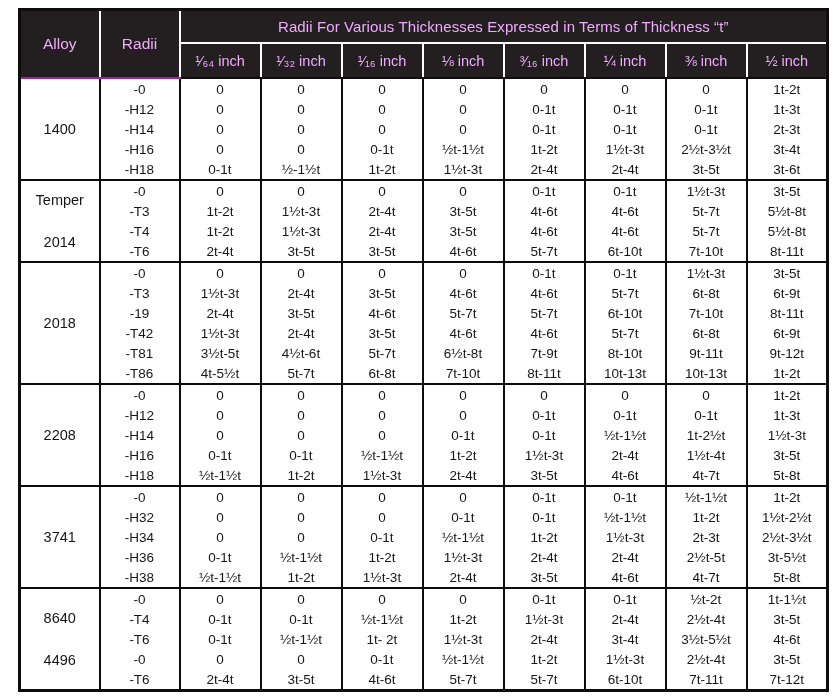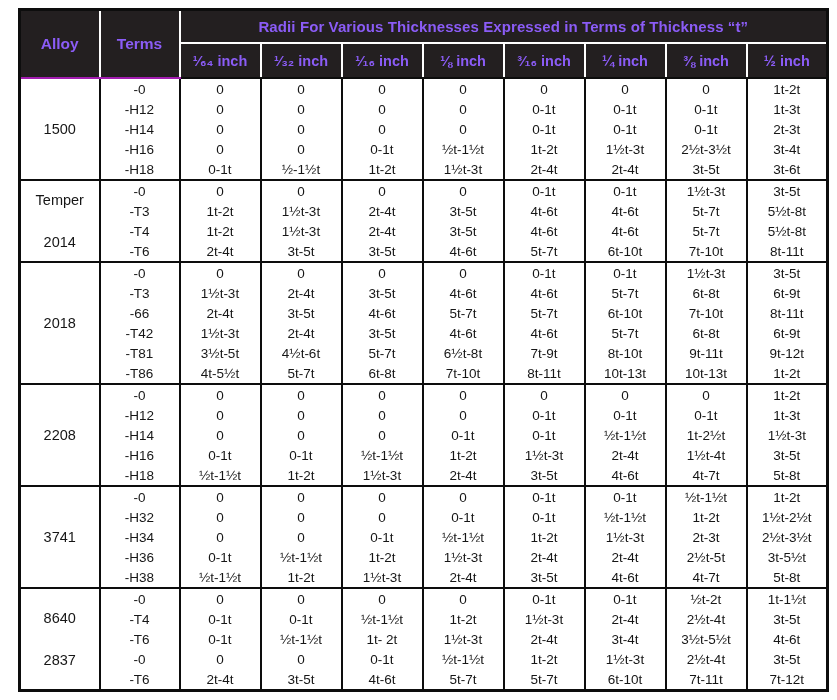--- a/index.html
+++ b/index.html
@@ -20,22 +20,22 @@
     table-layout: fixed;
     width: 809px;
     border: 3px solid #0d0d0d;
   }
   col.c-alloy  { width: 80px; }
   col.c-temper { width: 80px; }
   col.c-data   { width: 81px; }
 
   thead th {
     background: #231f20;
-    color: #8b5cf6;
-    font-weight: bold;
+    color: #f0abfc;
+    font-weight: normal;
     padding: 0;
     vertical-align: middle;
     text-align: center;
     border: 2px solid #ffffff;
   }
   th.radii-title {
     font-size: 15px;
     height: 31px;
     letter-spacing: 0.1px;
   }
@@ -89,38 +89,38 @@
         <col class="c-data">
         <col class="c-data">
       <col class="c-data">
         <col class="c-data">
         <col class="c-data">
         <col class="c-data">
     </colgroup>
     <thead>
       <tr>
         <th class="alloy-head" rowspan="2">Alloy</th>
-        <th class="temper-head" rowspan="2">Terms</th>
+        <th class="temper-head" rowspan="2">Radii</th>
         <th class="radii-title" colspan="8">Radii For Various Thicknesses Expressed in Terms of Thickness “t”</th>
       </tr>
       <tr>
           <th class="col-head">¹⁄₆₄ inch</th>
           <th class="col-head">¹⁄₃₂ inch</th>
           <th class="col-head">¹⁄₁₆ inch</th>
           <th class="col-head">⅛ inch</th>
           <th class="col-head">³⁄₁₆ inch</th>
           <th class="col-head">¼ inch</th>
           <th class="col-head">⅜ inch</th>
           <th class="col-head">½ inch</th>
         </tr>
     </thead>
     <tbody>
         <tr class="group-start">
           <td class="alloy-cell" rowspan="5">
-            <div class="alloy-line">1500</div>
+            <div class="alloy-line">1400</div>
           </td>
           <td class="temper-cell">-0</td>
           <td class="radius-cell">0</td>
           <td class="radius-cell">0</td>
           <td class="radius-cell">0</td>
           <td class="radius-cell">0</td>
           <td class="radius-cell">0</td>
           <td class="radius-cell">0</td>
           <td class="radius-cell">0</td>
           <td class="radius-cell">1t-2t</td>
@@ -236,21 +236,21 @@
           <td class="radius-cell">1½t-3t</td>
           <td class="radius-cell">2t-4t</td>
           <td class="radius-cell">3t-5t</td>
           <td class="radius-cell">4t-6t</td>
           <td class="radius-cell">4t-6t</td>
           <td class="radius-cell">5t-7t</td>
           <td class="radius-cell">6t-8t</td>
           <td class="radius-cell">6t-9t</td>
         </tr>
         <tr>
-          <td class="temper-cell">-66</td>
+          <td class="temper-cell">-19</td>
           <td class="radius-cell">2t-4t</td>
           <td class="radius-cell">3t-5t</td>
           <td class="radius-cell">4t-6t</td>
           <td class="radius-cell">5t-7t</td>
           <td class="radius-cell">5t-7t</td>
           <td class="radius-cell">6t-10t</td>
           <td class="radius-cell">7t-10t</td>
           <td class="radius-cell">8t-11t</td>
         </tr>
         <tr>
@@ -398,21 +398,21 @@
           <td class="radius-cell">1½t-3t</td>
           <td class="radius-cell">2t-4t</td>
           <td class="radius-cell">3t-5t</td>
           <td class="radius-cell">4t-6t</td>
           <td class="radius-cell">4t-7t</td>
           <td class="radius-cell">5t-8t</td>
         </tr>
         <tr class="group-start">
           <td class="alloy-cell" rowspan="5">
             <div class="alloy-line">8640</div>
-            <div class="alloy-line">2837</div>
+            <div class="alloy-line">4496</div>
           </td>
           <td class="temper-cell">-0</td>
           <td class="radius-cell">0</td>
           <td class="radius-cell">0</td>
           <td class="radius-cell">0</td>
           <td class="radius-cell">0</td>
           <td class="radius-cell">0-1t</td>
           <td class="radius-cell">0-1t</td>
           <td class="radius-cell">½t-2t</td>
           <td class="radius-cell">1t-1½t</td>

